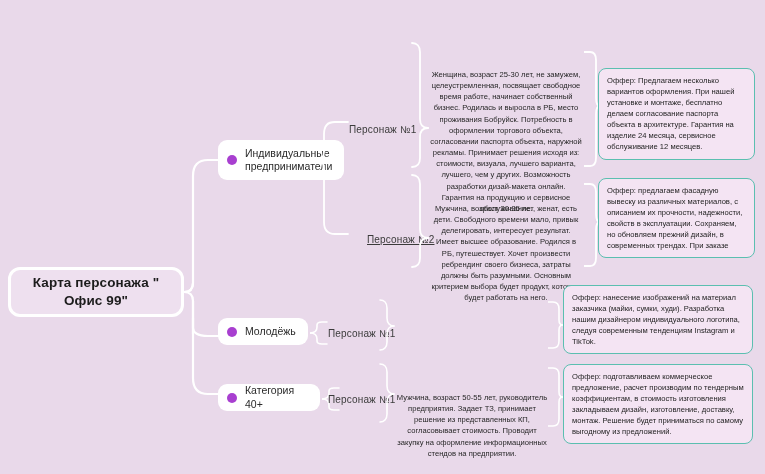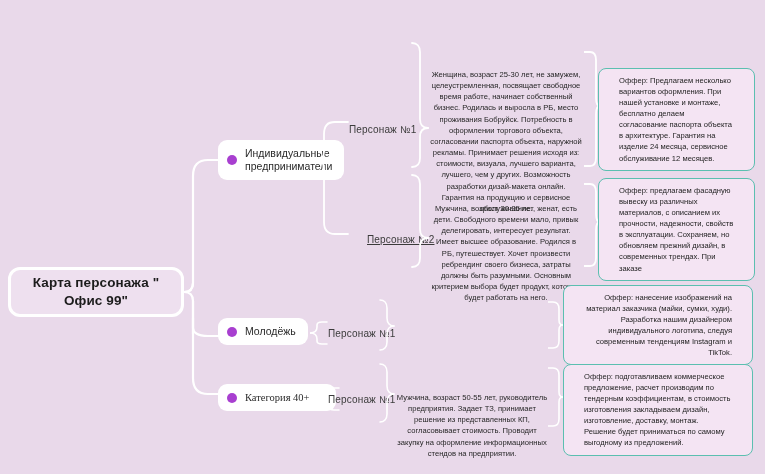--- a/index.html
+++ b/index.html
@@ -61,21 +61,21 @@
     background: #a83fd0;
     flex: 0 0 auto;
   }
   .cat-label {
     font-size: 10.5px;
     color: #2a2a2a;
     line-height: 1.28;
   }
   .cat-1 { left: 218px; top: 140px; width: 126px; height: 40px; }
   .cat-2 { left: 218px; top: 318px; width: 90px;  height: 27px; }
-  .cat-3 { left: 218px; top: 384px; width: 118px; height: 27px; font-family: Liberation Serif, serif; }
+  .cat-3 { left: 218px; top: 384px; width: 102px; height: 27px; }
 
   
   .persona-label {
     font-size: 10px;
     color: #3b3b3b;
     white-space: nowrap;
     letter-spacing: .15px;
   }
   .pl-1 { left: 349px; top: 124px; }
   .pl-2 { left: 367px; top: 234px; text-decoration: underline; }
@@ -93,29 +93,29 @@
   .pt-1 { left: 430px; top: 44px;  width: 152px; }
   .pt-2 { left: 430px; top: 178px; width: 152px; }
   .pt-3 { left: 396px; top: 303px; width: 152px; }
   .pt-4 { left: 396px; top: 367px; width: 152px; }
 
   
   .offer-box {
     background: #f4e4f3;
     border: 1.4px solid #5bbfb0;
     border-radius: 8px;
-    padding: 6px 20px;
+    padding: 6px 8px;
     box-sizing: border-box;
     font-size: 7.6px;
     color: #232323;
     line-height: 1.46;
   }
   .ob-1 { left: 598px; top: 68px;  width: 157px; }
   .ob-2 { left: 598px; top: 178px; width: 157px; }
-  .ob-3 { left: 563px; top: 285px; width: 190px; text-align: right; }
+  .ob-3 { left: 563px; top: 285px; width: 190px; }
   .ob-4 { left: 563px; top: 364px; width: 190px; }
 
   
   .brace { position: absolute; pointer-events: none; }
   .brace svg { display: block; }
 </style>
 </head>
 <body>
 
 <div id="canvas">

